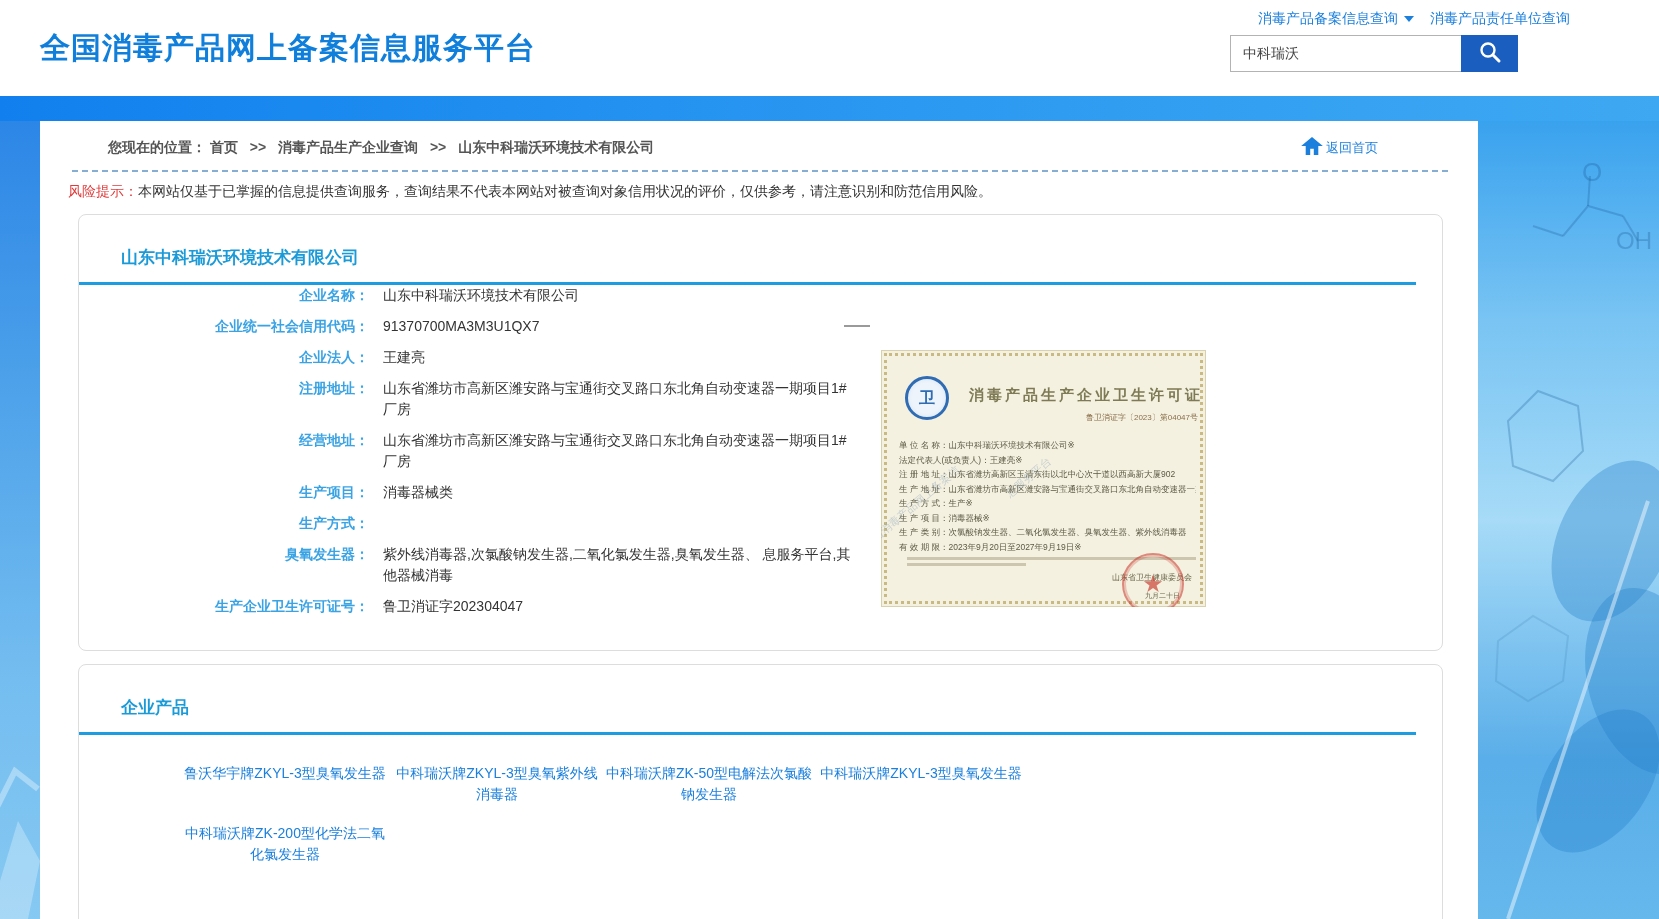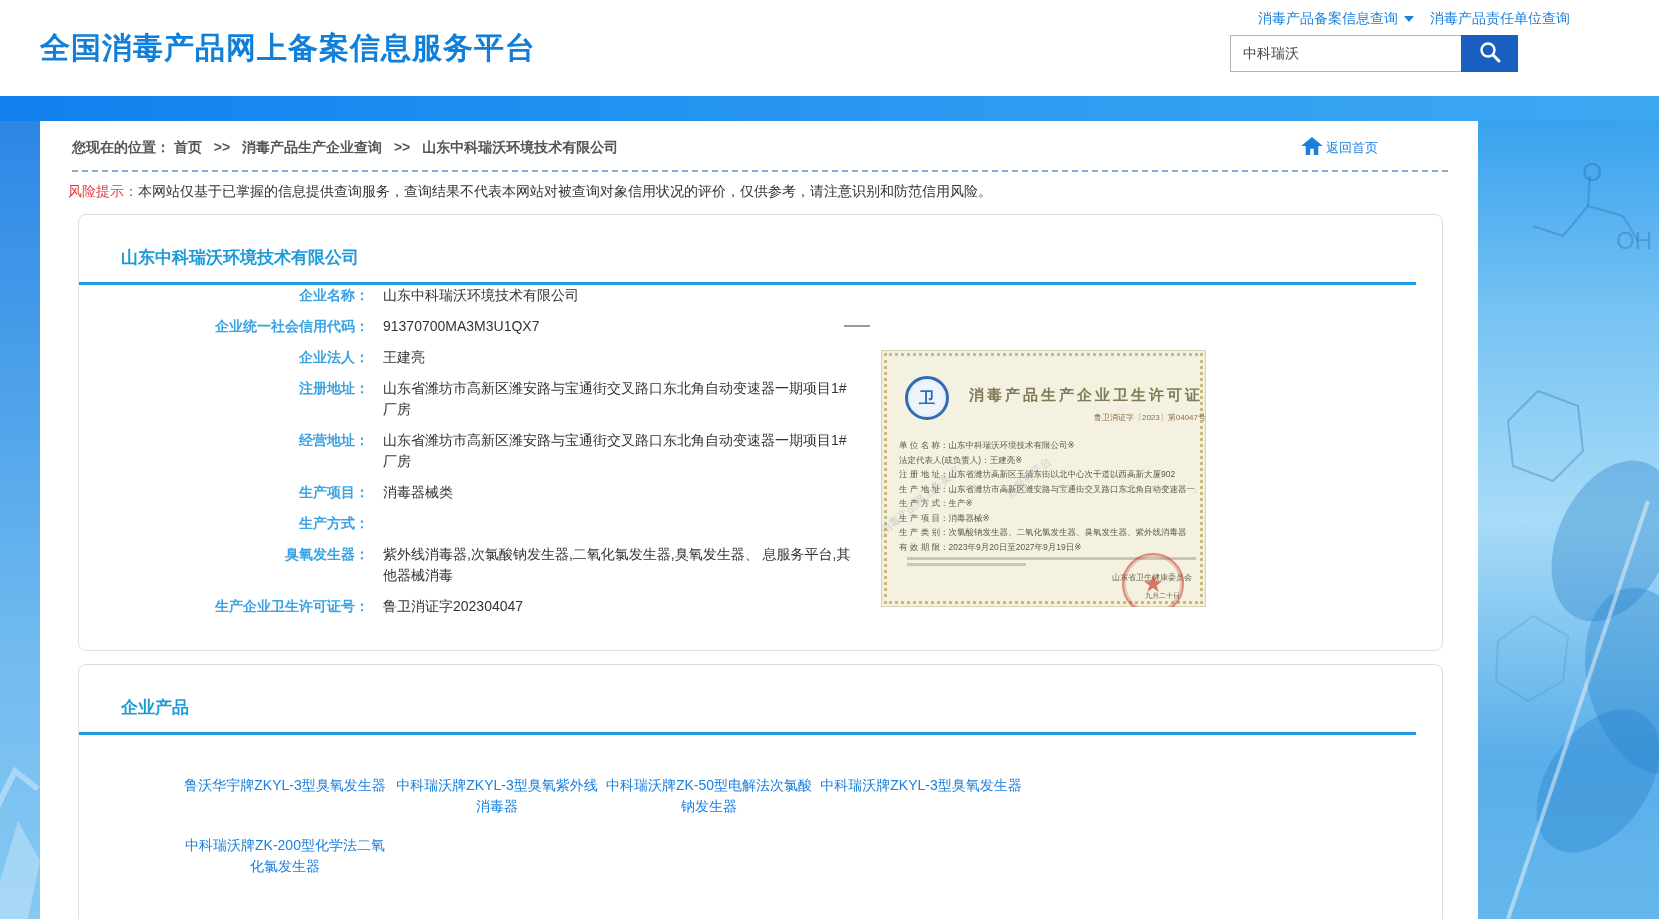--- a/index.html
+++ b/index.html
@@ -31,21 +31,21 @@
   .bg-strip-left { position:absolute; left:0; top:0; bottom:0; width:40px;
     background:linear-gradient(180deg,#2c86e6 0%,#4fa3ea 35%,#74bdf0 70%,#86c9f2 100%); }
   .bg-strip-right { position:absolute; right:0; top:0; bottom:0; width:181px; overflow:hidden;
     background:linear-gradient(180deg,#39a2ee 0%,#79c4f3 25%,#a7dbf7 50%,#5aaee9 80%,#65b8ec 100%); }
   .content-panel { position:relative; z-index:2; margin-left:40px; width:1438px; min-height:798px;
     background:#fff; }
 
   
   .crumb-row { display:flex; justify-content:space-between; align-items:center;
     padding:16px 100px 0 32px; }
-  .breadcrumb { font-size:14px; font-weight:bold; color:#555; }
+  .breadcrumb { font-size:14px; font-weight:bold; color:#555;margin-left:36px; }
   .breadcrumb .crumb-link { color:#555; cursor:pointer; }
   .crumb-sep { margin:0 8px; }
   .back-home { display:flex; align-items:center; font-size:13px; color:#1a7fdd; cursor:pointer; white-space:nowrap; }
   .back-home svg { margin-right:3px; }
   .dashed-divider { margin:12px 30px 0 32px; border-top:2px dashed #86aed2; }
 
   
   .risk-notice { margin:11px 28px 0; font-size:14px; color:#333; }
   .risk-label { color:#e03a3a; }
 
@@ -68,38 +68,38 @@
 
   
   .certificate { position:absolute; left:802px; top:135px; width:325px; height:257px;
     background:#f4f1e1; box-shadow:0 0 0 1px #d9d0ae inset; cursor:pointer; overflow:hidden; }
   .cert-frame { position:absolute; inset:3px; border:3px dotted #c9ba84; pointer-events:none; }
   .cert-emblem { position:absolute; left:24px; top:26px; width:44px; height:44px; border-radius:50%;
     border:3px solid #2f6cb3; background:radial-gradient(circle,#eef4fb 55%,#cfe0f2 100%);
     display:flex; align-items:center; justify-content:center; color:#2f6cb3; font-size:16px; font-weight:bold; }
   .cert-title { position:absolute; left:88px; top:36px; font-size:15px; font-weight:bold;
     color:#7d7a55; letter-spacing:3px; white-space:nowrap; }
-  .cert-no { position:absolute; right:0; top:62px; font-size:8px; color:#8b6f4a; }
+  .cert-no { position:absolute; right:8px; top:62px; font-size:8px; color:#8b6f4a; }
   .cert-fields { position:absolute; left:18px; right:10px; top:88px; font-size:8.5px;
     color:#5d5a45; line-height:14.5px; }
   .cert-line { white-space:nowrap; overflow:hidden; }
   .cert-note-bar { height:3px; background:rgba(120,110,70,.32); margin:3px 0 0 8px; }
   .cert-note-bar.short { width:40%; }
   .cert-issuer { position:absolute; right:14px; bottom:24px; font-size:8px; color:#6b6749; }
   .cert-date { position:absolute; right:26px; bottom:6px; font-size:7px; color:#6b6749; }
   .cert-seal { position:absolute; right:22px; bottom:-8px; width:62px; height:62px; border-radius:50%;
     border:2px solid rgba(200,50,40,.55); box-shadow:0 0 0 2px rgba(200,50,40,.25) inset;
     display:flex; align-items:center; justify-content:center;
     color:rgba(200,50,40,.65); font-size:24px; filter:blur(.4px); }
   .cert-watermark { position:absolute; font-size:11px; color:rgba(110,140,170,.32);
     white-space:nowrap; transform:rotate(-40deg); pointer-events:none; }
   .wm1 { left:-30px; top:150px; } .wm2 { left:120px; top:120px; }
 
   
-  .product-grid { display:flex; flex-wrap:wrap; margin-top:40px; padding-left:100px; width:1050px; }
+  .product-grid { display:flex; flex-wrap:wrap; margin-top:28px; padding-left:100px; width:1050px; }
   .product-link { width:212px; text-align:center; color:#1a7fdd; font-size:14px;
     line-height:21px; margin-bottom:18px; cursor:pointer; }
 
   
   .bg-strip-right svg { display:block; }
 </style>
 </head>
 <body>
 
 <div class="page">

